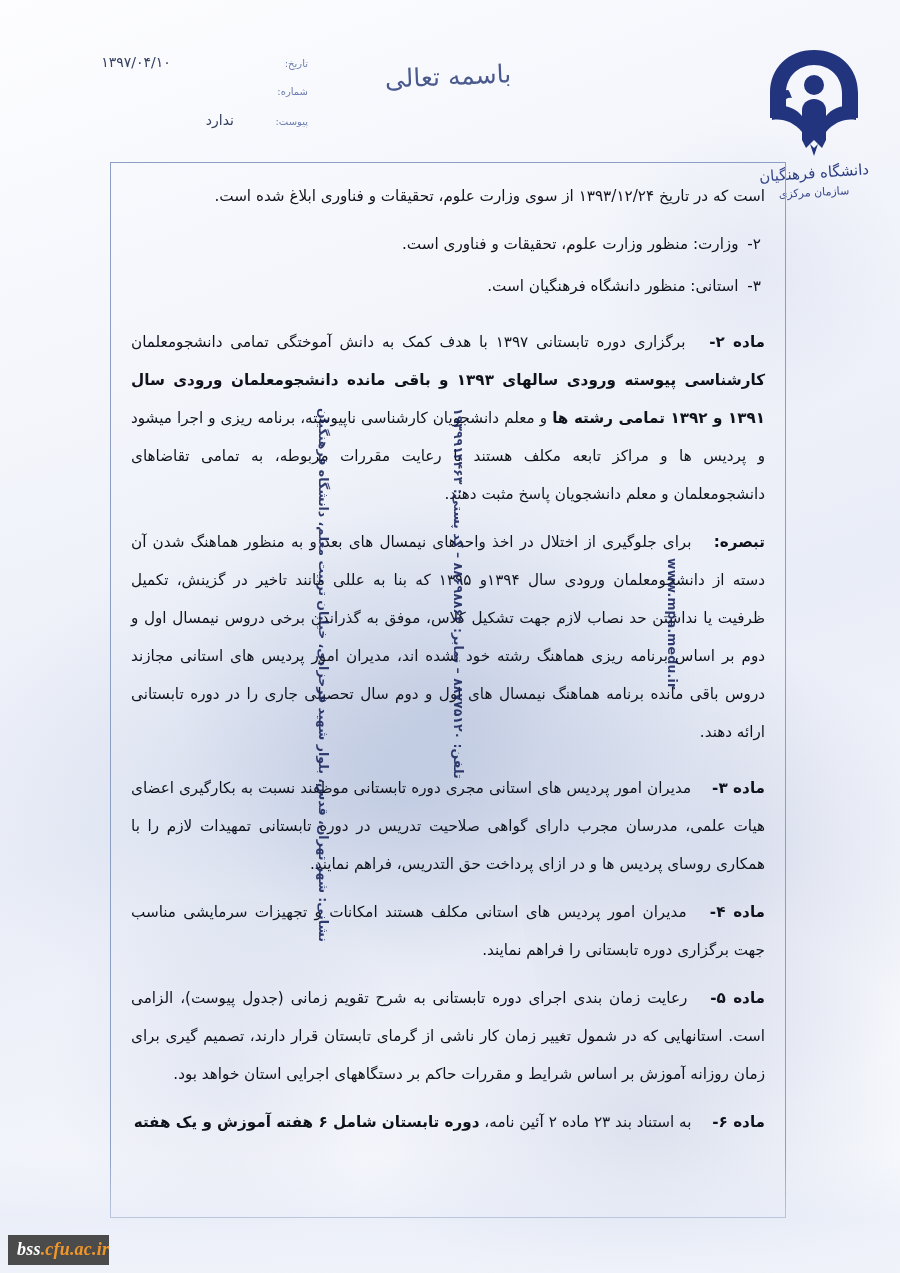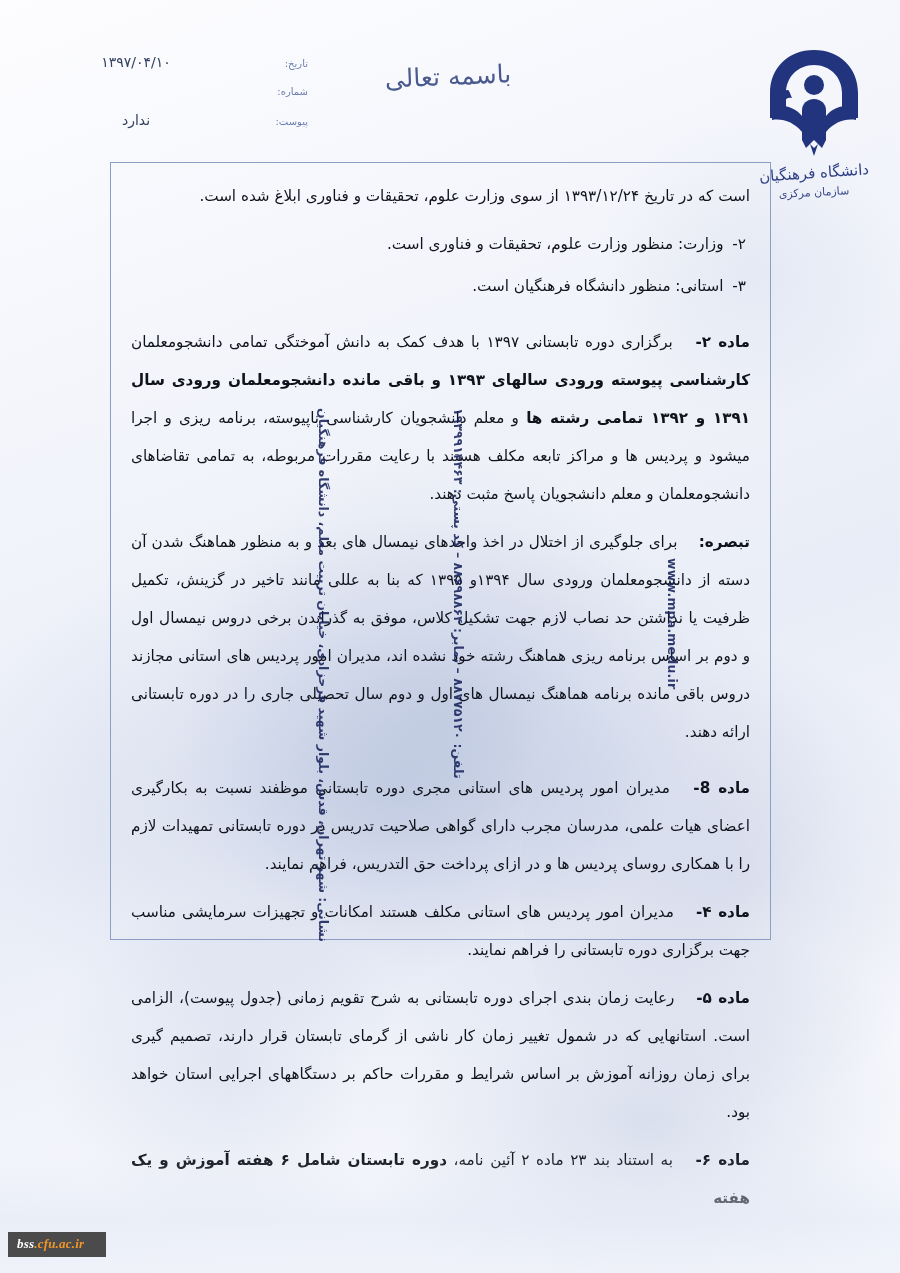--- a/index.html
+++ b/index.html
@@ -54,21 +54,21 @@
     font-size: 10px;
   }
   .meta-value {
     flex: 1 1 auto;
     text-align: center;
     color: #33405f;
     font-size: 14px;
     direction: ltr;
     unicode-bidi: plaintext;
   }
-  .meta-value.rtl { direction: rtl; }
+  .meta-value.rtl { direction: rtl; text-align: right; }
 
   .basmala {
     position: absolute;
     right: 352px;
     top: 62px;
     width: 200px;
     text-align: center;
     font-family: "DejaVu Serif", "Liberation Serif", serif;
     font-size: 25px;
     color: #3e4f86;
@@ -98,24 +98,24 @@
     margin-top: 4px;
     font-family: "DejaVu Serif", "Liberation Serif", serif;
     font-size: 11px;
     color: #3a4a8c;
     transform: rotate(-3deg);
   }
 
   
   .body-frame {
     position: absolute;
-    right: 129px;
+    right: 114px;
     left: 110px;
     top: 162px;
-    height: 778px;
+    height: 1056px;
     border: 1.5px solid #8d9ec4;
     background: rgba(255,255,255,0.06);
     box-sizing: border-box;
     padding: 14px 20px 1px 20px;
   }
   .body-frame::after {
     content: "";
     position: absolute;
     right: 3px; top: 3px; bottom: 3px; left: 3px;
     border: 0;
@@ -181,25 +181,25 @@
     transform: rotate(90deg) translate(0, -100%);
     color: #17235a;
     direction: ltr;
     font-size: 12.5px;
   }
 
   
   .watermark {
     position: absolute;
     left: 8px;
-    bottom: 16px;
+    bottom: 8px;
     background: #4b4b4b;
     color: #ffffff;
-    padding: 4px 22px 5px 9px;
-    font-size: 13px;
+    padding: 4px 0 5px 9px;
+    font-size: 18px;
     font-weight: bold;
     font-style: italic;
     font-family: "Liberation Serif", "DejaVu Serif", serif;
     letter-spacing: .2px;
     direction: ltr;
   }
   .watermark .dom { color: #f0962a; }
 
   .page-bottom-band {
     position: absolute;
@@ -280,21 +280,21 @@
 
     <div class="gap-sm"></div>
 
     <p class="doc-p">
       <span class="lead">تبصره:</span><span> برای جلوگیری از اختلال در اخذ واحدهای نیمسال های بعد و به منظور هماهنگ شدن آن دسته از دانشجومعلمان ورودی سال ۱۳۹۴و ۱۳۹۵ که بنا به عللی مانند تاخیر در گزینش، تکمیل ظرفیت یا نداشتن حد نصاب لازم جهت تشکیل کلاس، موفق به گذراندن برخی دروس نیمسال اول و دوم بر اساس برنامه ریزی هماهنگ رشته خود نشده اند،  مدیران امور پردیس های استانی مجازند دروس باقی مانده برنامه هماهنگ نیمسال های اول و دوم سال تحصیلی جاری را در دوره تابستانی ارائه  دهند.</span>
     </p>
 
     <div class="gap-md"></div>
 
     <p class="doc-p">
-      <span class="lead">ماده 8-</span><span> مدیران امور پردیس های استانی مجری دوره تابستانی موظفند نسبت به بکارگیری اعضای هیات علمی، مدرسان مجرب دارای گواهی صلاحیت تدریس در دوره تابستانی تمهیدات لازم را با همکاری روسای پردیس ها و در ازای پرداخت حق التدریس، فراهم نمایند.</span>
+      <span class="lead">ماده ۳-</span><span> مدیران امور پردیس های استانی مجری دوره تابستانی موظفند نسبت به بکارگیری اعضای هیات علمی، مدرسان مجرب دارای گواهی صلاحیت تدریس در دوره تابستانی تمهیدات لازم را با همکاری روسای پردیس ها و در ازای پرداخت حق التدریس، فراهم نمایند.</span>
     </p>
 
     <div class="gap-sm"></div>
 
     <p class="doc-p">
       <span class="lead">ماده ۴-</span><span> مدیران امور پردیس های استانی مکلف هستند امکانات و تجهیزات سرمایشی مناسب جهت برگزاری دوره تابستانی را فراهم نمایند.</span>
     </p>
 
     <div class="gap-sm"></div>
 

